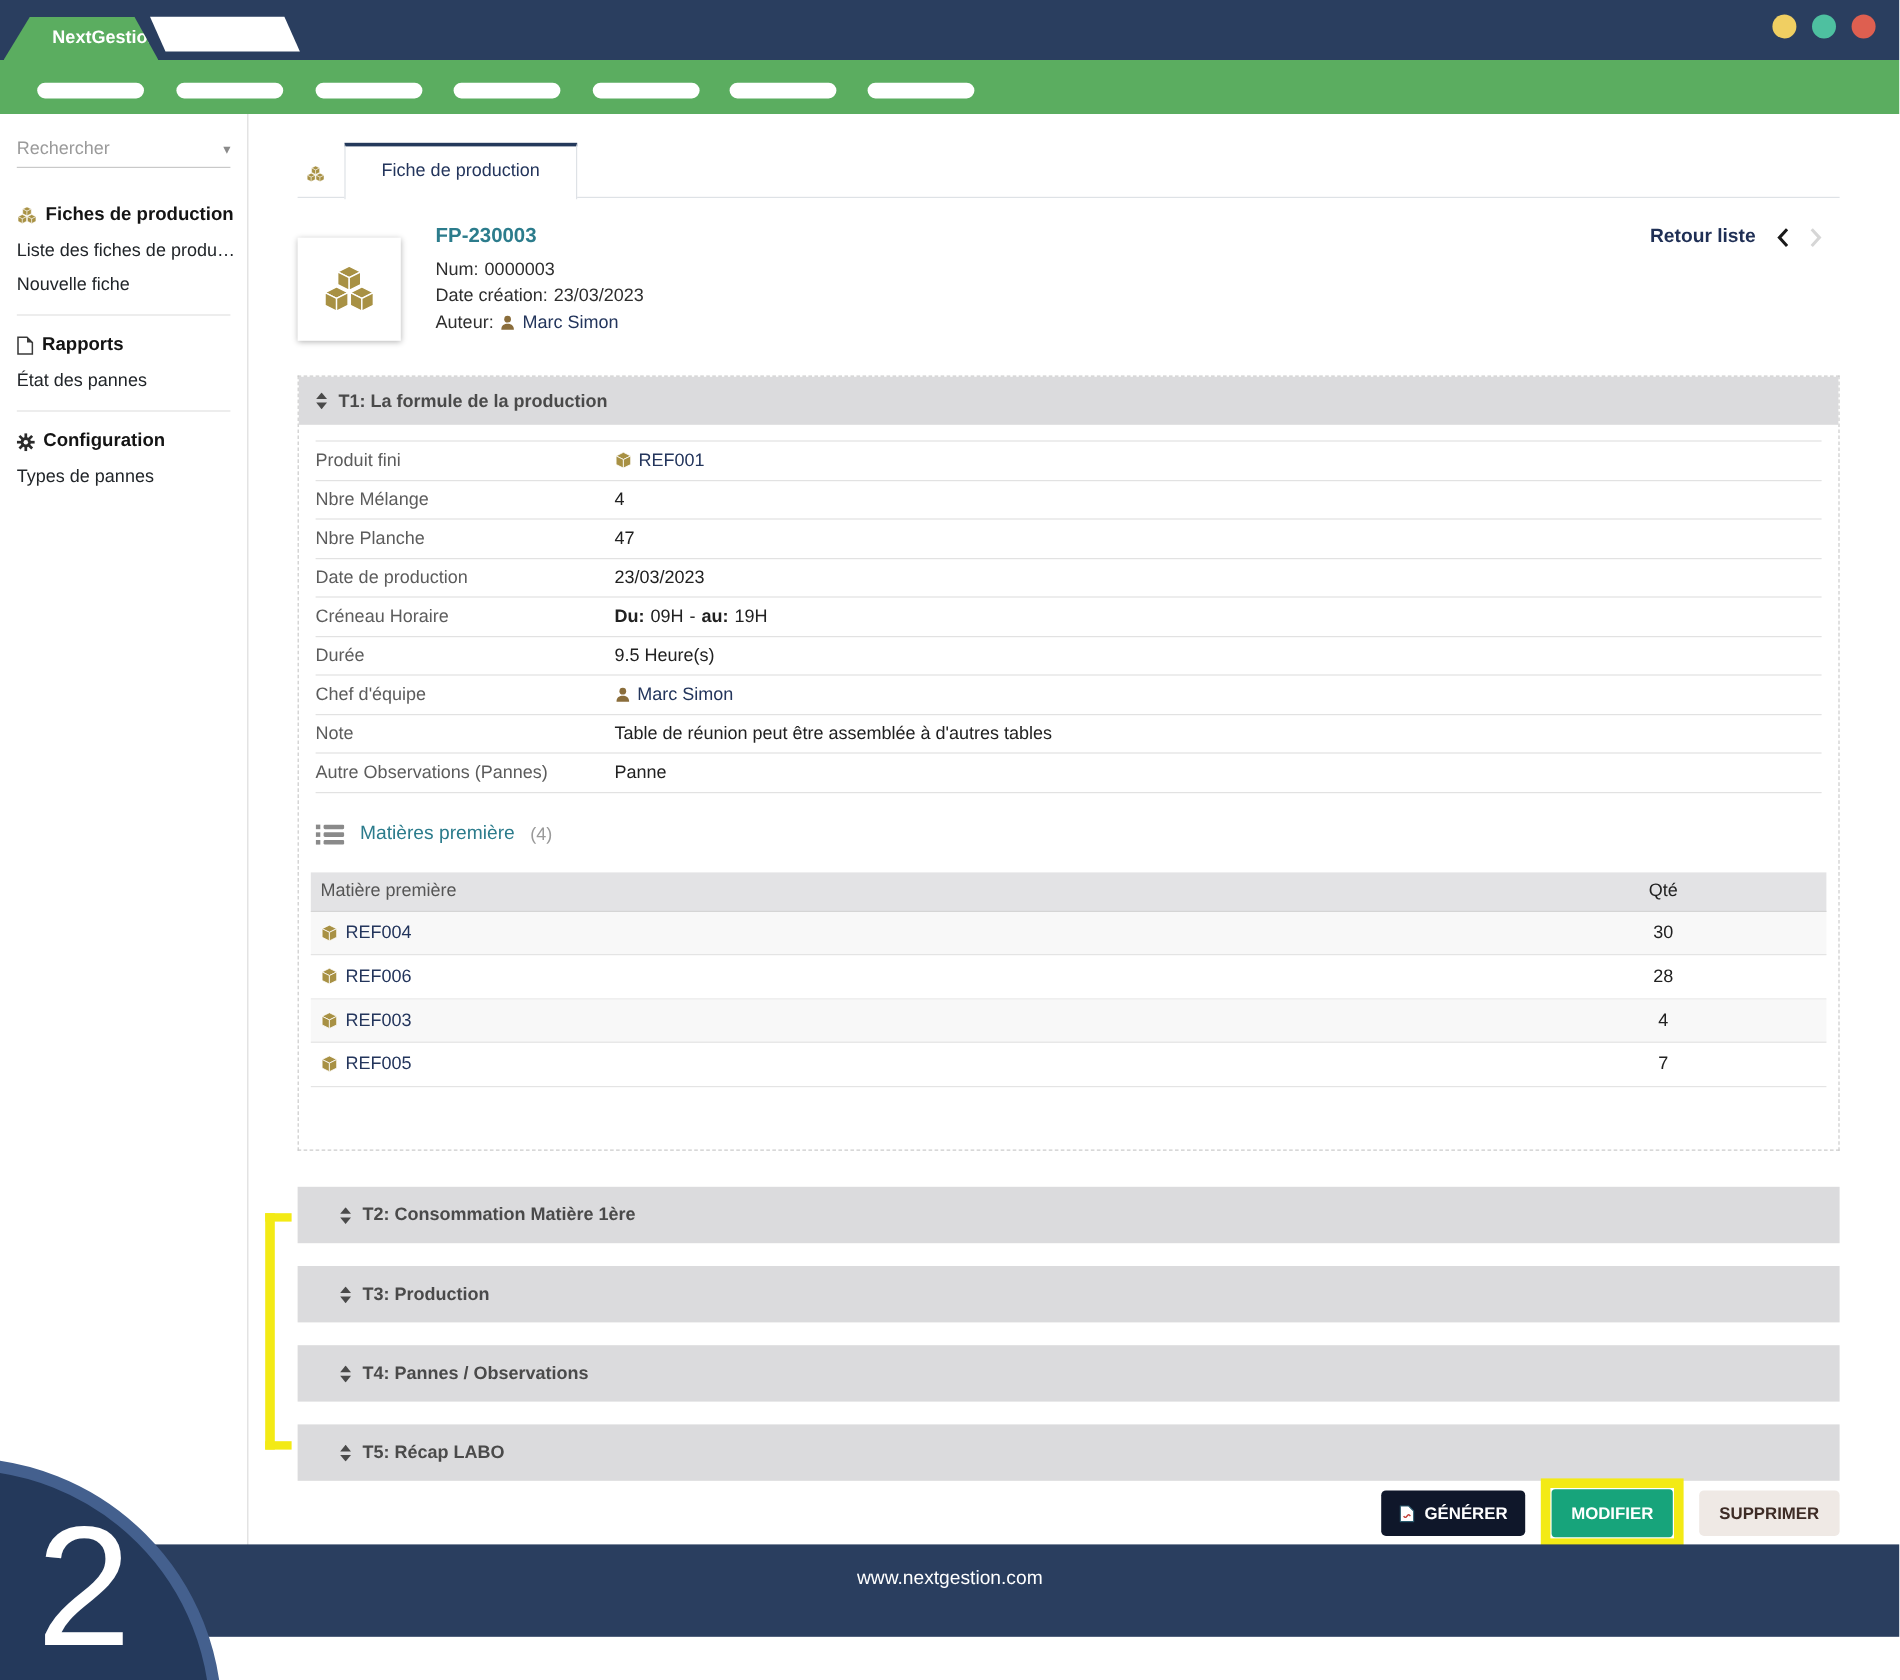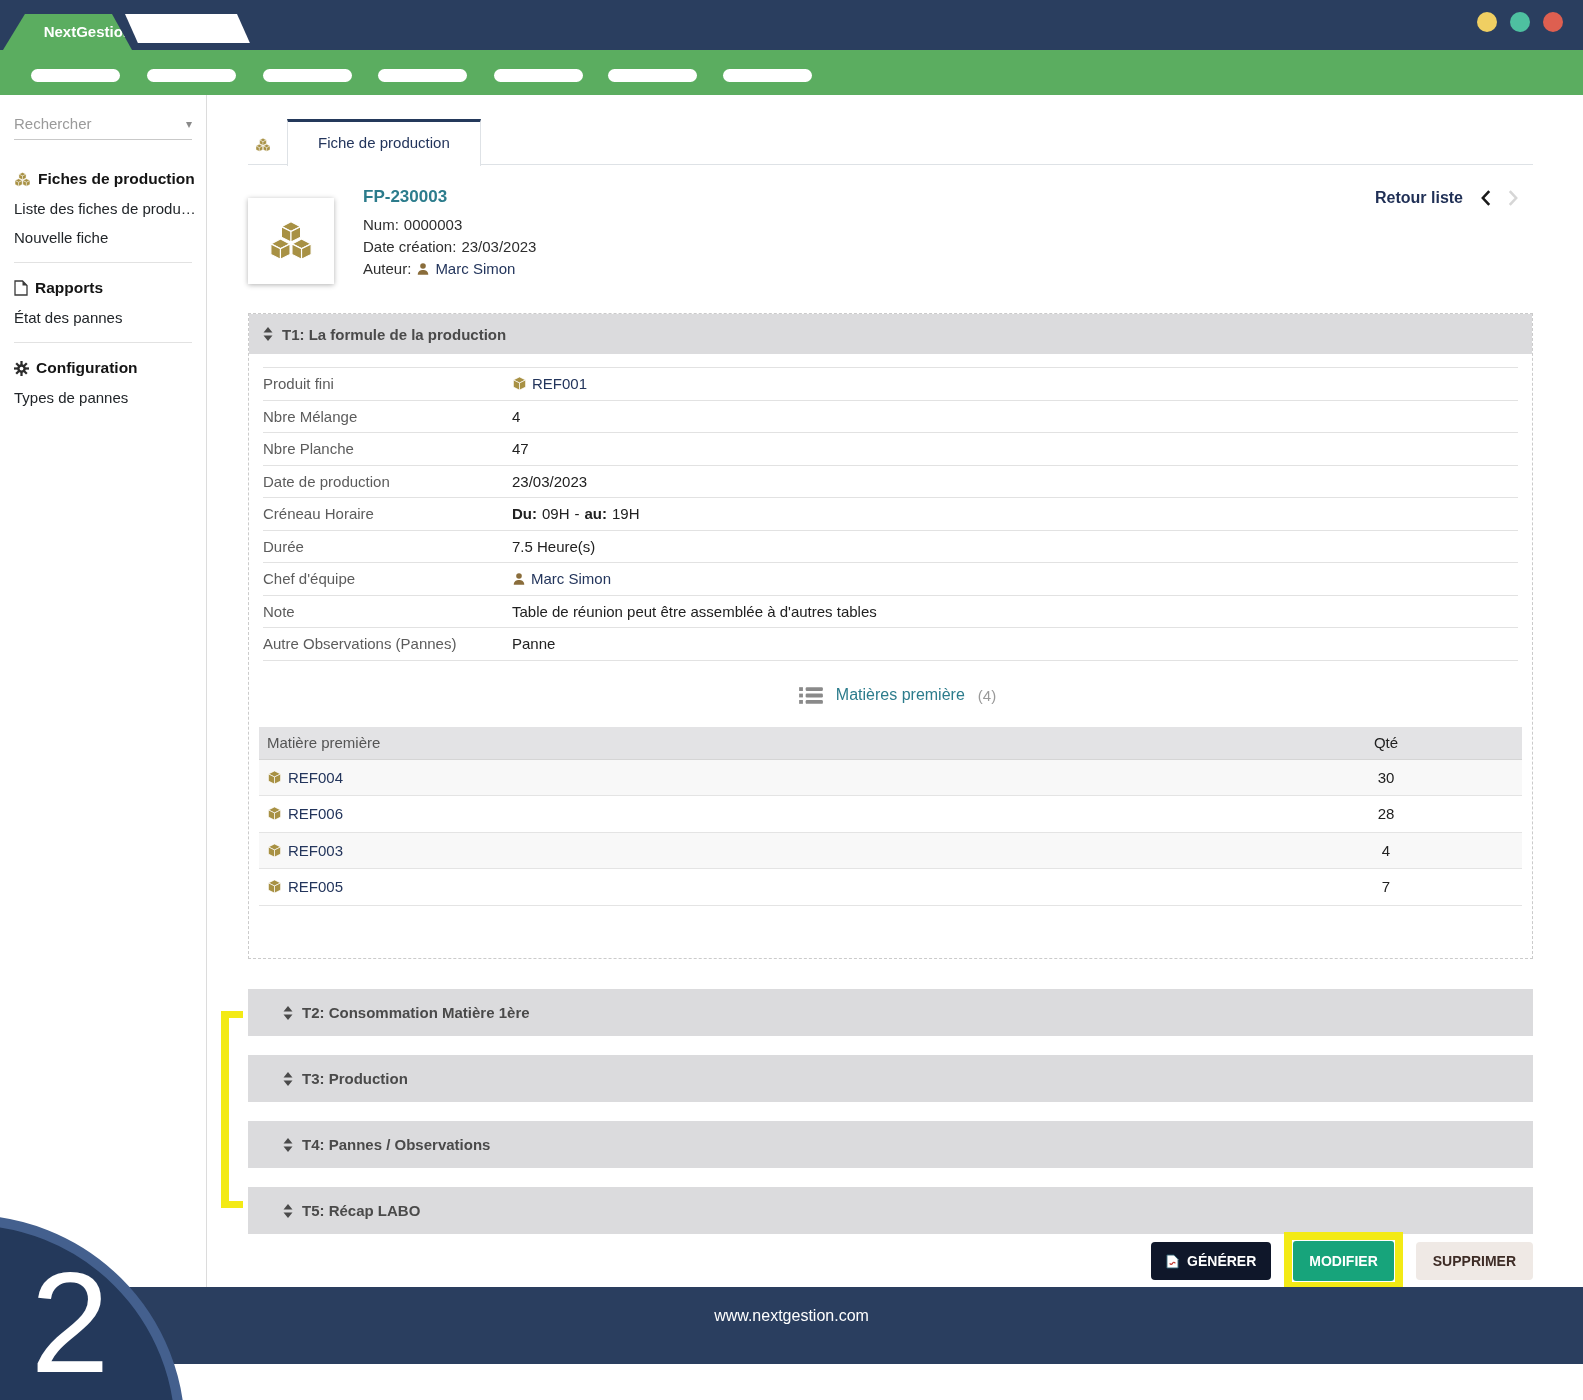--- a/index.html
+++ b/index.html
@@ -56,21 +56,21 @@
   .sec-bar { height:40px; background:#DBDBDD; display:flex; align-items:center; gap:9px;
              padding-left:14px; font-weight:bold; font-size:15px; color:#4a4a4a; cursor:pointer; }
   .solo { position:absolute; left:0; width:1285px; height:47px;padding-left:35px; }
 
   .t1-rows { margin:13px 14px 0 14px; border-top:1px solid #e2e2e2; }
   .trow { display:flex; align-items:center; height:32.5px; border-bottom:1px solid #e2e2e2; font-size:15px; }
   .rl { width:249px; color:#5c5c5c; }
   .rv { color:#212121; display:flex; align-items:center; gap:5px; }
   .b { font-weight:bold; }
 
-  .mat-head { margin:25px 0 0 14px; display:flex; align-items:center; gap:13px;justify-content:center; }
+  .mat-head { margin:25px 0 0 14px; display:flex; align-items:center; gap:13px; }
   .mat-title { font-size:16px; color:#2C7C8C; cursor:pointer; }
   .mat-count { font-size:15px; color:#9a9a9a; }
 
   .mat-table { margin:22px 10px 0 10px; font-size:15px; }
   .mt-header { display:flex; align-items:center; height:33px; background:#E3E3E5;
                border-bottom:1px solid #d5d5d5; color:#555; }
   .mt-row { display:flex; align-items:center; height:36.5px; border-bottom:1px solid #e4e4e4; }
   .mt-row.alt { background:#F8F8F8; }
   .mt-name { flex:1; padding-left:8px; display:flex; align-items:center; gap:6px; }
   .mt-name .ref { color:#23355C; cursor:pointer; }
@@ -304,21 +304,21 @@
           <div class="rv">
             <span class="b">Du:</span>
               <span>09H</span>
               <span> - </span>
               <span class="b">au:</span>
               <span>19H</span>
           </div>
         </div>
         <div class="trow">
           <div class="rl">Durée</div>
-          <div class="rv">7.5 Heure(s)</div>
+          <div class="rv">9.5 Heure(s)</div>
         </div>
         <div class="trow">
           <div class="rl">Chef d'équipe</div>
           <div class="rv">
             <span>
               <svg viewBox="0 0 16 16" width="14" height="14" fill="#8A6D3B">
                   <circle cx="8" cy="4.5" r="3.2"></circle>
                   <path d="M2 14.5 C2 10.5 5 9 8 9 C11 9 14 10.5 14 14.5 Z"></path>
                 </svg>
             </span>

